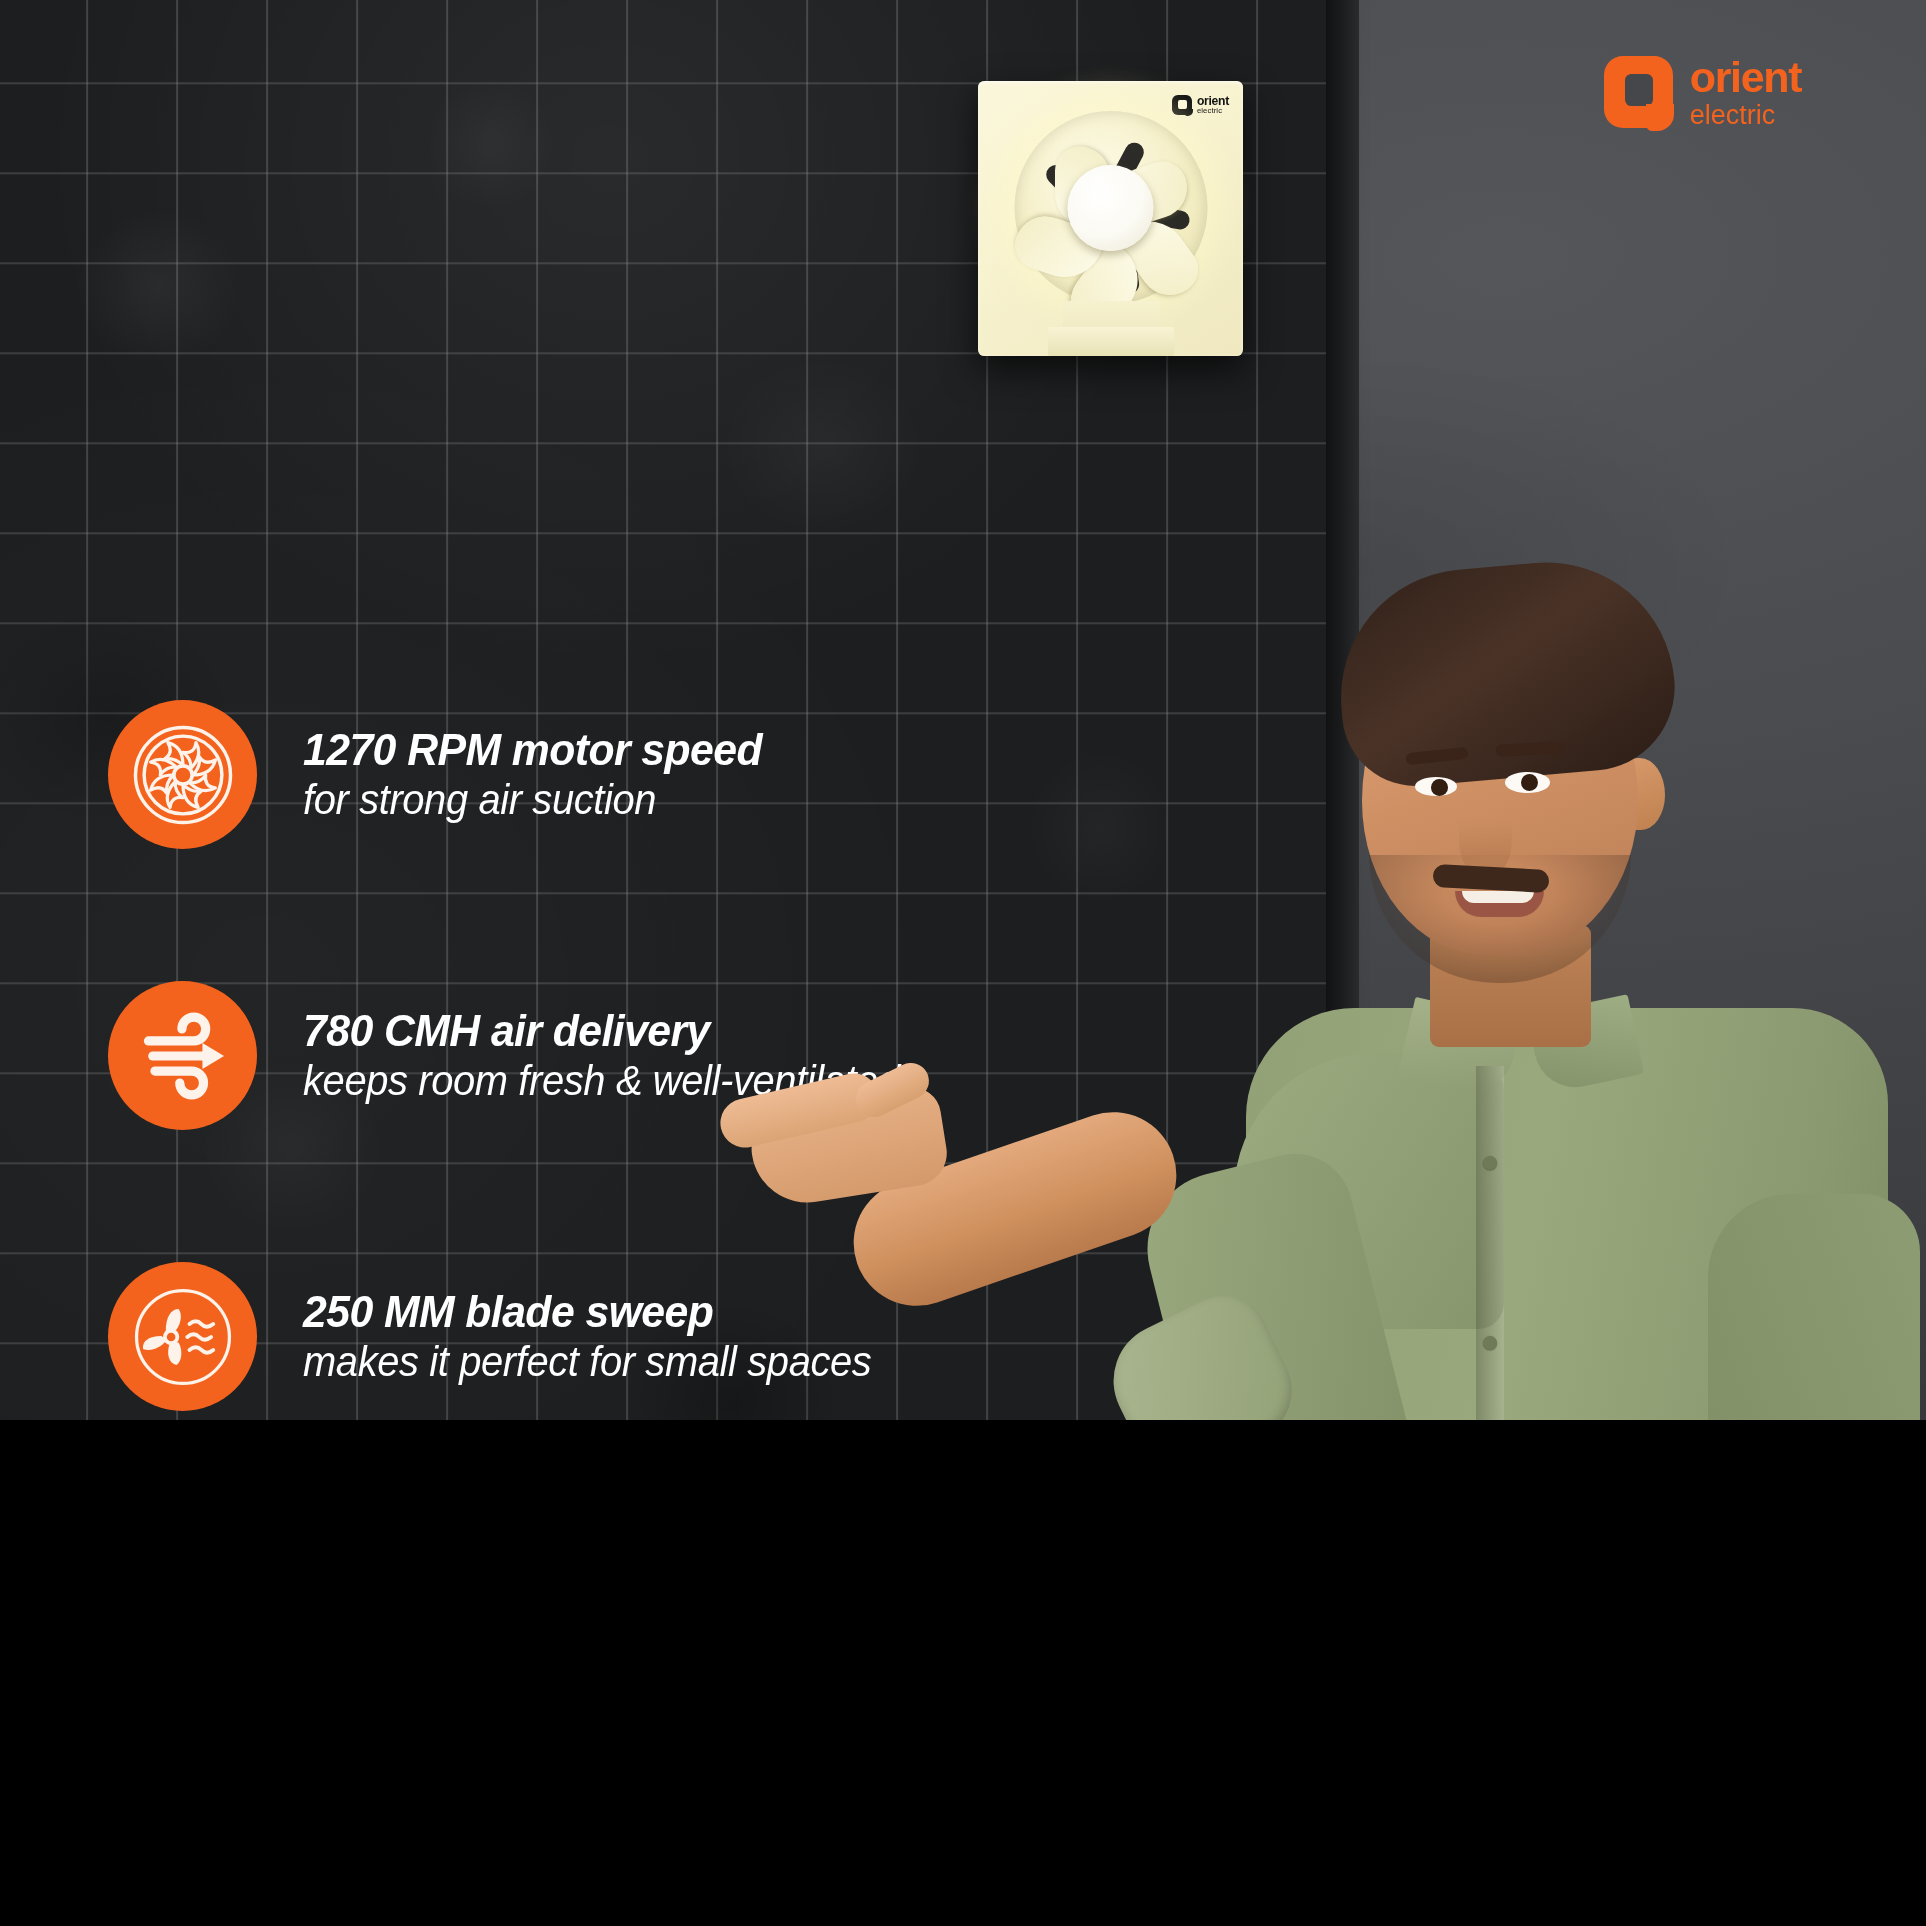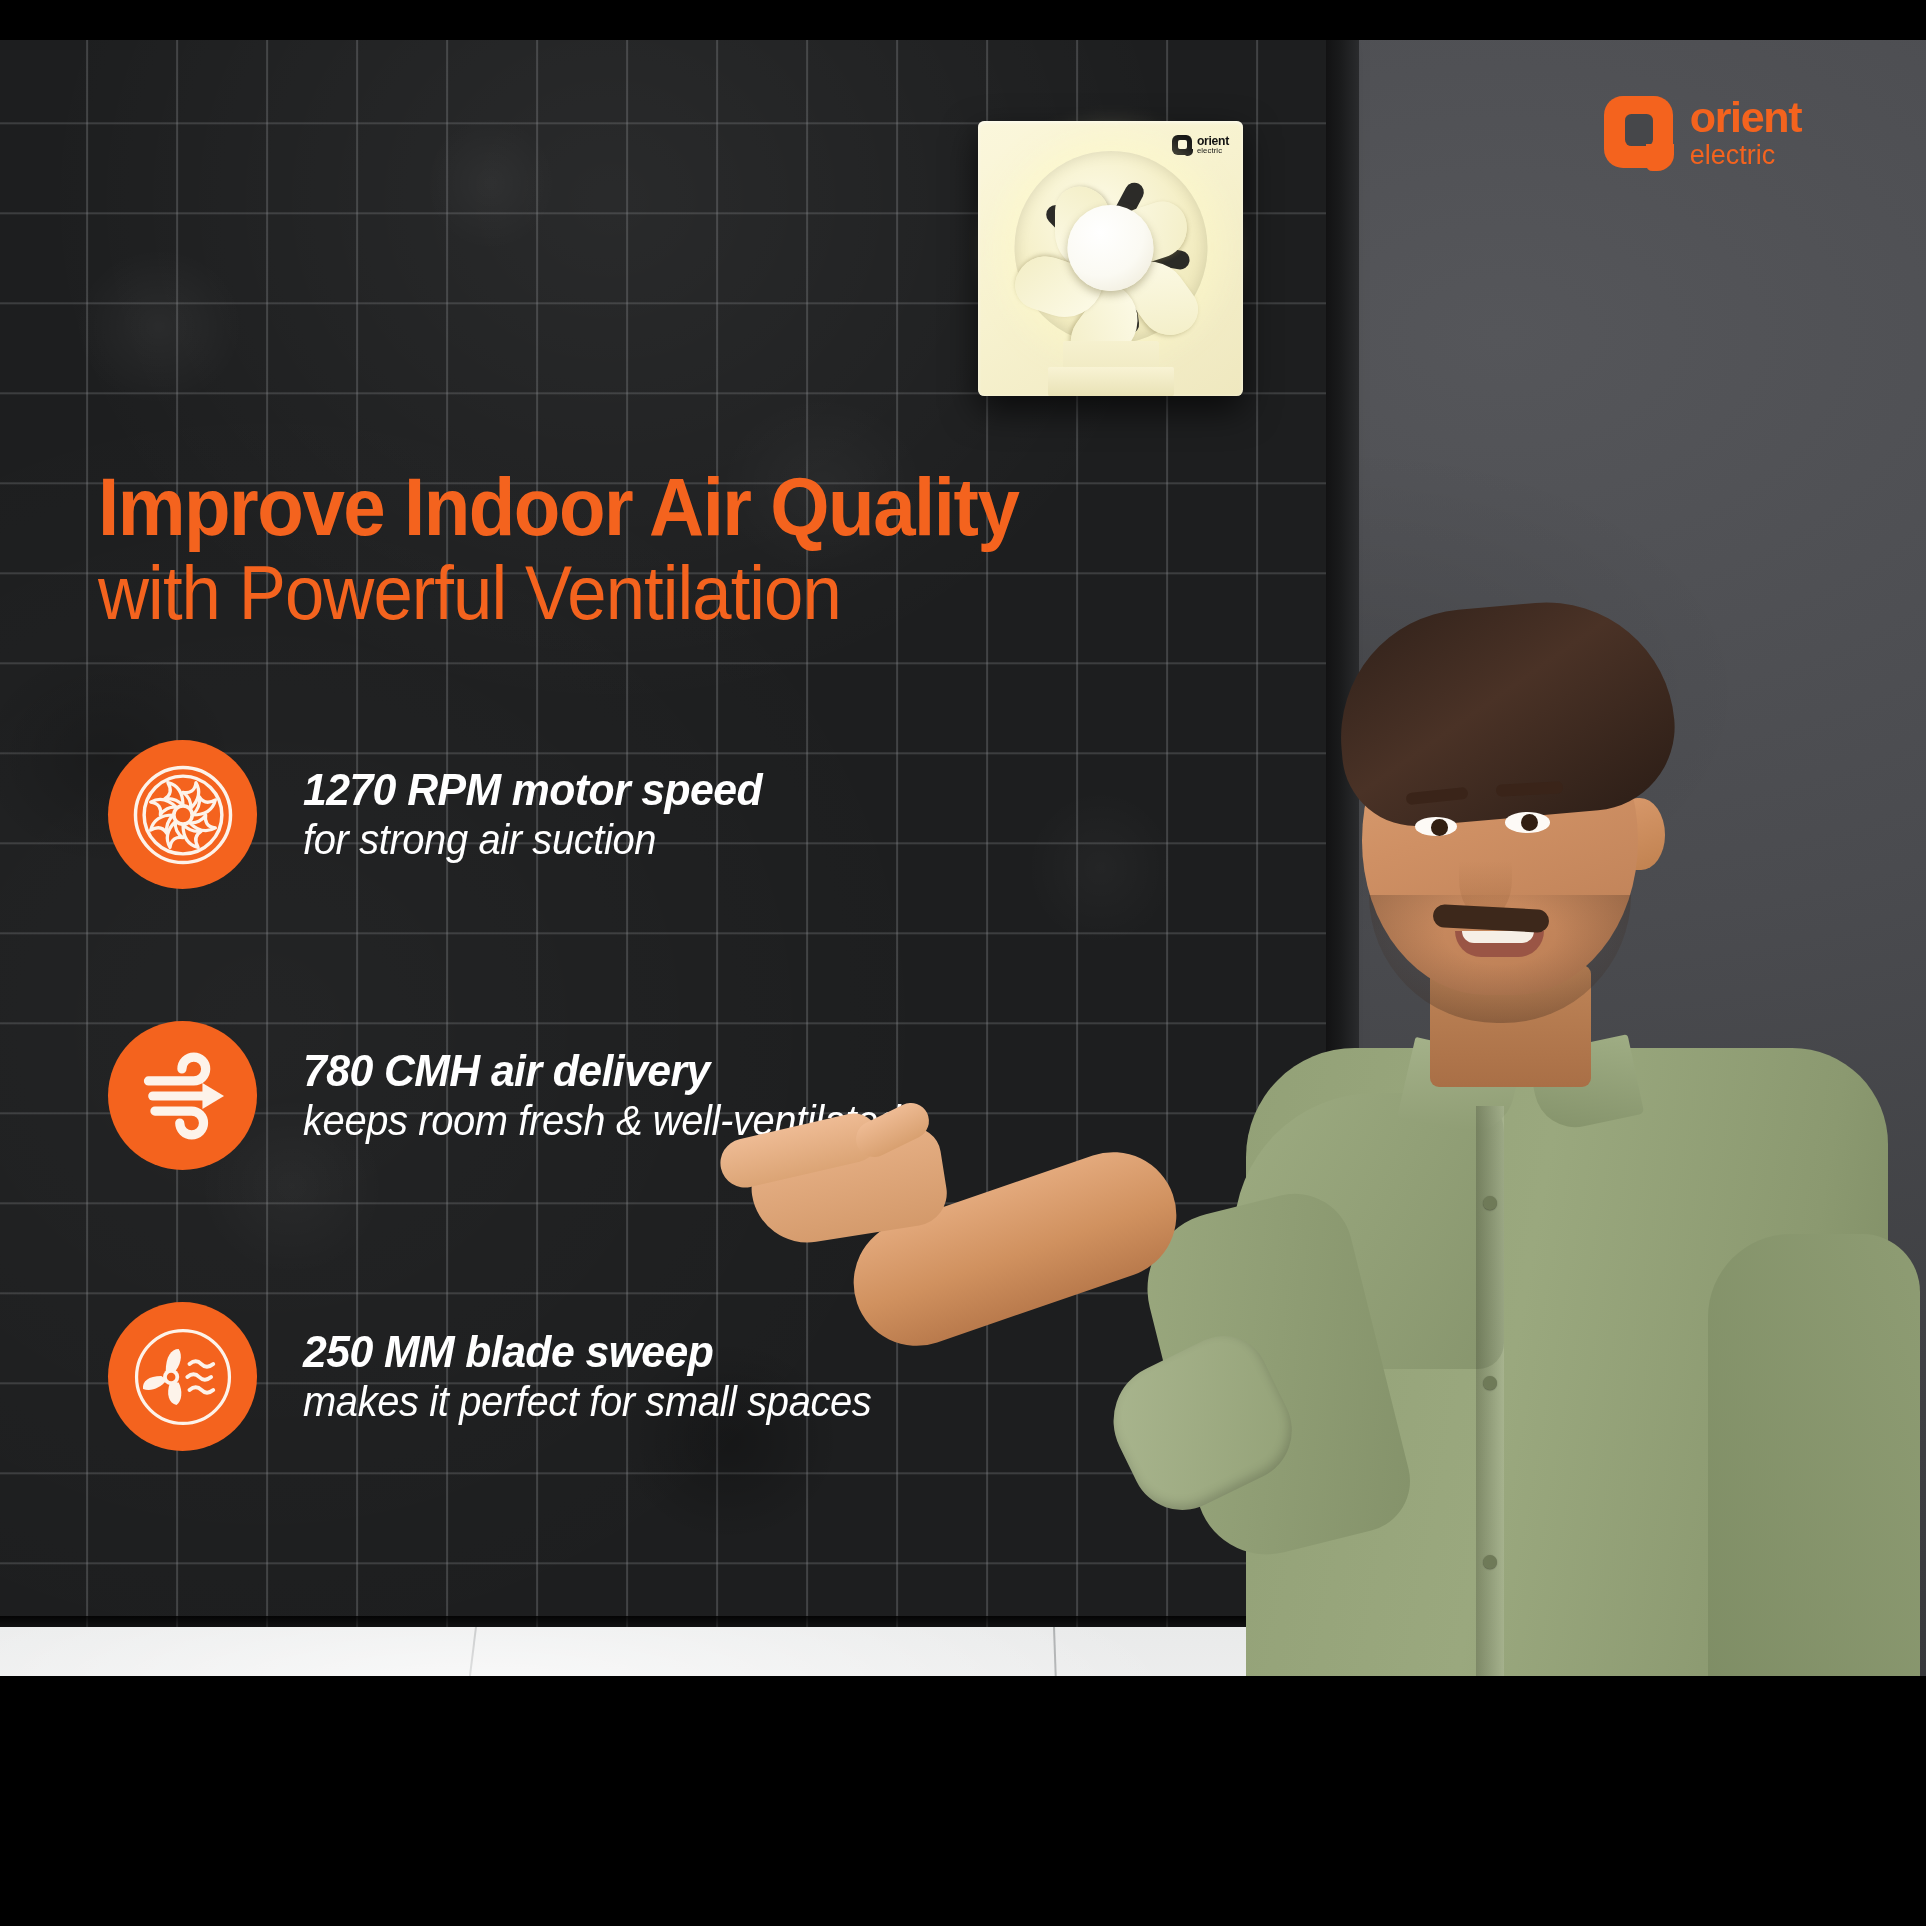--- a/index.html
+++ b/index.html
@@ -1,21 +1,20 @@
 <!DOCTYPE html>
 <html style="font-size:10.3px"><head>
 <meta charset="utf-8">
 <style>
   html,body{margin:0;padding:0;background:#000;}
   body{font-family:"Liberation Sans",sans-serif;}
 
   #poster{
-    position:relative;width:1926px;height:1636px;overflow:hidden;
+    position:relative;width:1926px;height:1420px;overflow:hidden;
     background:#0f172a;
-    margin-top:40px;
   }
 
   
   .wall-right{
     position:absolute;inset:0;
     background:
       radial-gradient(120% 90% at 78% 18%, #55565a 0%, #4a4b4f 40%, #3d3e41 78%, #343538 100%);
   }
   .wall-right:after{
     content:"";position:absolute;inset:0;
@@ -350,24 +349,20 @@
   </div>
 
   <div class="brand">
     <span class="mark"></span>
     <span class="words">
       <div class="w1">orient</div>
       <div class="w2">electric</div>
     </span>
   </div>
 
-  <div class="headline">
-    <div class="l1">Improve Indoor Air Quality</div>
-    <div class="l2">with Powerful Ventilation</div>
-  </div>
 
   <div class="features">
 
     <div class="feature">
       <span class="icon">
         <svg viewBox="0 0 100 100" aria-hidden="true">
           <circle cx="50" cy="50" r="44" fill="none" stroke="#fdf3ea" stroke-width="3.2"></circle>
           <circle cx="50" cy="50" r="36" fill="none" stroke="#fdf3ea" stroke-width="3.2"></circle>
           <g fill="none" stroke="#fdf3ea" stroke-width="3" stroke-linejoin="round" stroke-linecap="round">
             <path d="M50 41 C50 28 44 22 36 20 C40 27 38 32 33 35 C39 34 45 36 50 41Z"></path>

